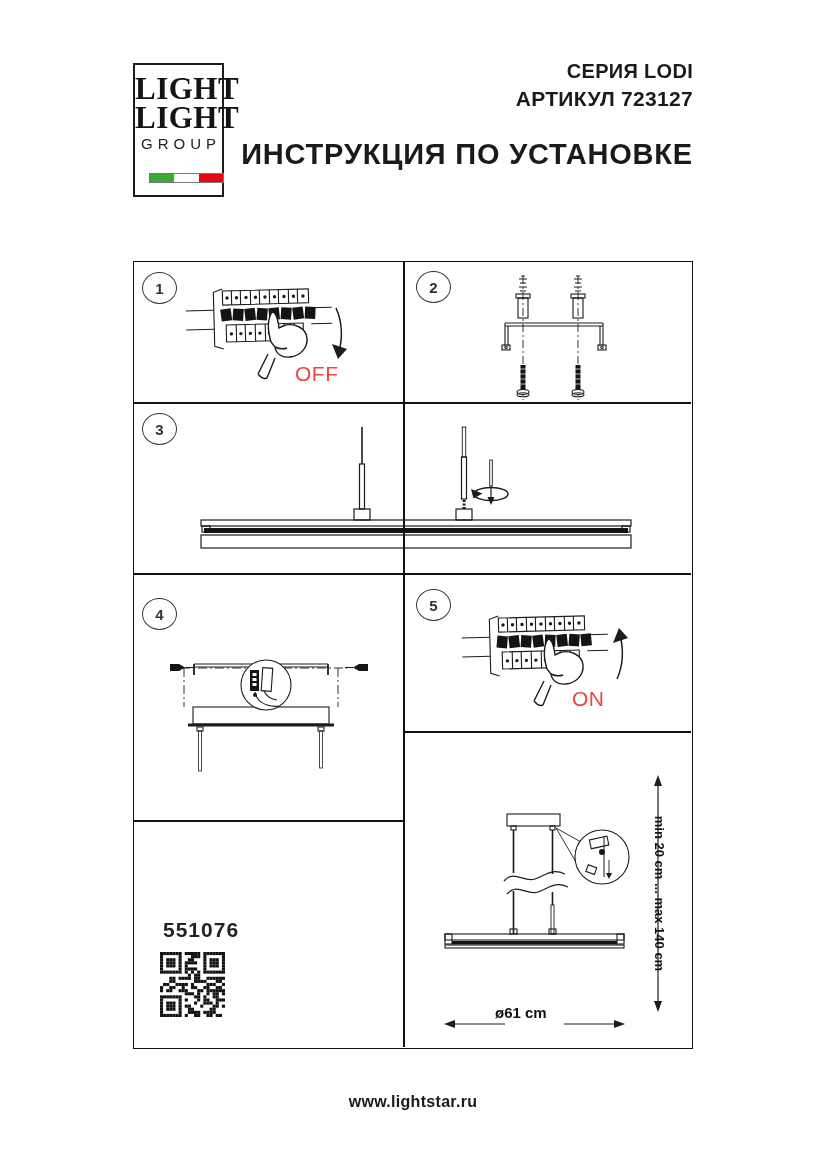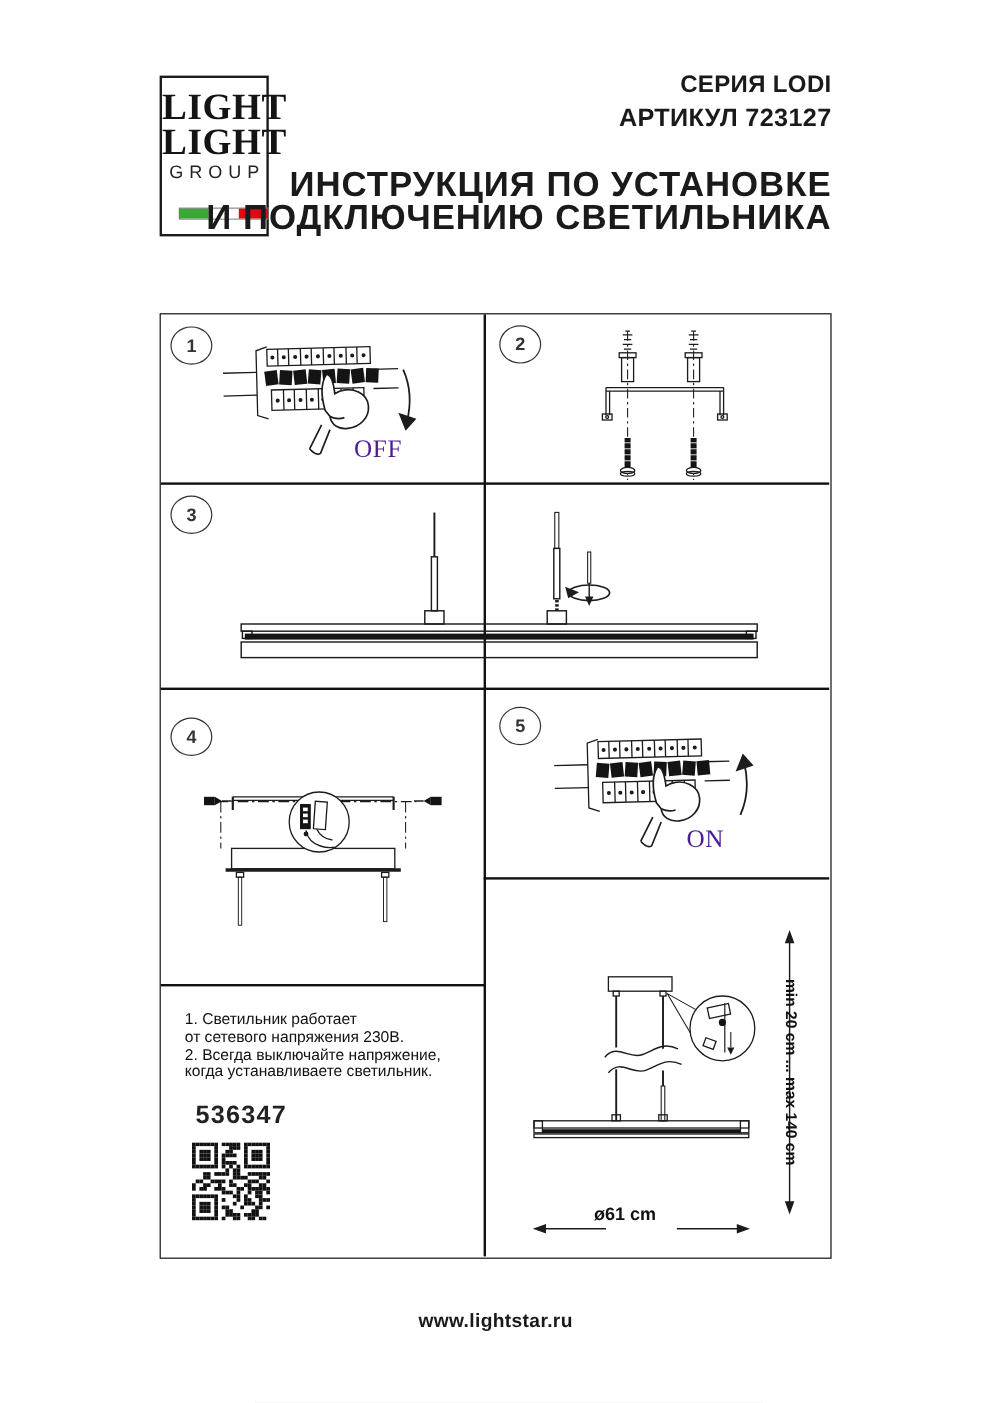--- a/index.html
+++ b/index.html
@@ -21,21 +21,21 @@
   .hdr-article{font-size:21px;line-height:30px;letter-spacing:.3px;}
   .hdr-instr{font-size:29px;line-height:28px;letter-spacing:.8px;margin-top:26px;}
   
   .grid{position:absolute;left:133px;top:261px;width:560px;height:788px;border:1.6px solid #111;
         box-sizing:border-box;}
   .gl{position:absolute;background:#111;}
   .panel{position:absolute;}
   .badge{position:absolute;width:33px;height:30px;border:1.4px solid #333;border-radius:50%;
          display:flex;align-items:center;justify-content:center;font-size:15px;font-weight:bold;color:#333;}
   svg{display:block;}
-  .lbl{position:absolute;font-size:21px;color:#4c1d95;letter-spacing:.5px;font-family:Liberation Serif, serif;}
+  .lbl{position:absolute;font-size:21px;color:#ef4444;letter-spacing:.5px;}
   
   .notes-text{position:absolute;left:20px;top:20px;font-size:13px;line-height:14.8px;color:#111;}
   .art-num{position:absolute;left:29px;top:96px;font-size:21px;font-weight:bold;letter-spacing:1px;color:#222;}
   .qr{position:absolute;left:26px;top:130px;width:65px;height:65px;}
   
   .vdim-label{position:absolute;left:244px;top:40px;width:22px;height:240px;
               display:flex;align-items:center;justify-content:center;}
   .vdim-label span{white-space:nowrap;transform:rotate(90deg);font-size:13px;font-weight:bold;color:#111;}
   .hdim-label{position:absolute;left:90px;top:271px;width:80px;text-align:left;
               font-size:15px;font-weight:bold;color:#111;}
@@ -57,21 +57,20 @@
       <span style="background: rgb(255, 255, 255);"></span>
       <span style="background: rgb(227, 6, 19);"></span>
     </div>
   </div>
 
   <div class="hdr">
     <div class="hdr-series">СЕРИЯ LODI</div>
     <div class="hdr-article">АРТИКУЛ 723127</div>
     <div class="hdr-instr">
       <div>ИНСТРУКЦИЯ ПО УСТАНОВКЕ</div>
-      <div>И ПОДКЛЮЧЕНИЮ СВЕТИЛЬНИКА</div>
     </div>
   </div>
 
   <div class="grid">
 
     <div class="gl" style="left:269px;top:0;width:1.6px;height:785px"></div>
     <div class="gl" style="left:0;top:140px;width:557px;height:1.6px"></div>
     <div class="gl" style="left:0;top:311px;width:557px;height:1.6px"></div>
     <div class="gl" style="left:269px;top:469px;width:288px;height:1.6px"></div>
     <div class="gl" style="left:0;top:558px;width:270px;height:1.6px"></div>
@@ -289,27 +288,21 @@
         </g>
 
         <path d="M212,104 q9,-20 3,-44" stroke-width="1.5"></path>
         <path d="M208,68 l6,-15 l9,10 z" fill="#1c1c1c" stroke="none"></path>
       </svg>
       </div>
       <span class="lbl" style="left:167px;top:112px">ON</span>
     </div>
 
     <div class="panel" style="left:0;top:560px;width:269px;height:225px">
-      <div class="notes-text">
-        <div>1. Светильник работает</div>
-        <div>от сетевого напряжения 230В.</div>
-        <div>2. Всегда выключайте напряжение,</div>
-        <div>когда устанавливаете светильник.</div>
-      </div>
-      <div class="art-num">536347</div>
+      <div class="art-num">551076</div>
       <div class="qr" id="qr">
           <svg width="65" height="65" viewBox="0 0 63 63" fill="#111">
             <rect x="0" y="0" width="3" height="3"></rect>
             <rect x="3" y="0" width="3" height="3"></rect>
             <rect x="6" y="0" width="3" height="3"></rect>
             <rect x="9" y="0" width="3" height="3"></rect>
             <rect x="12" y="0" width="3" height="3"></rect>
             <rect x="15" y="0" width="3" height="3"></rect>
             <rect x="18" y="0" width="3" height="3"></rect>
             <rect x="24" y="0" width="3" height="3"></rect>

